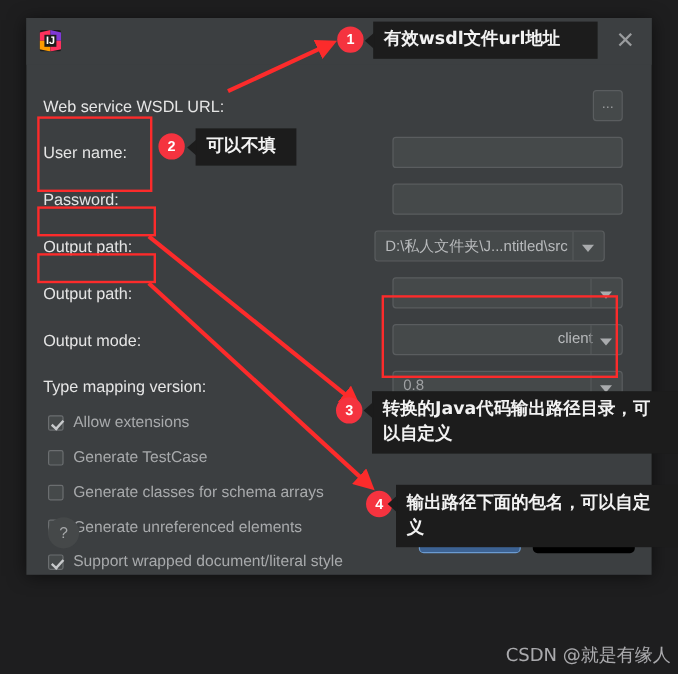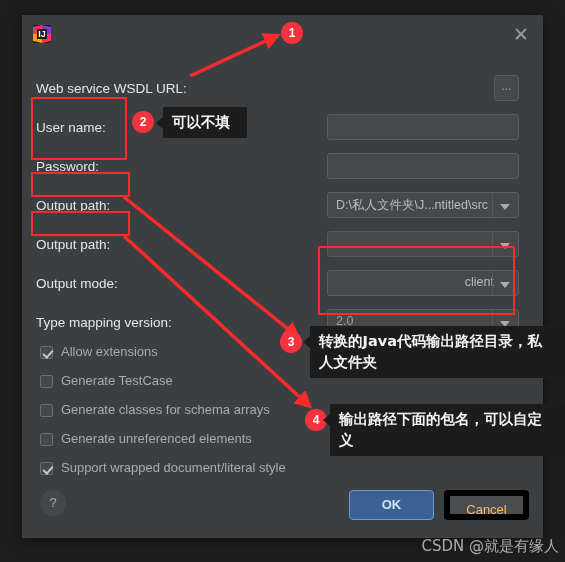--- a/index.html
+++ b/index.html
@@ -7,21 +7,21 @@
     width:565px;height:562px;
     background:#1e1e1f;
     font-family:"Liberation Sans","DejaVu Sans",sans-serif;
     overflow:hidden;
     position:relative;
   }
   #root{position:absolute;left:0;top:0;width:565px;height:562px;}
 
   
   .dialog{
-    position:absolute;left:22px;top:15px;width:521px;height:523px;
+    position:absolute;left:22px;top:15px;width:521px;height:464px;
     background:#3c3f41;
     box-shadow:0 2px 14px rgba(0,0,0,.55);
     text-decoration:underline;
   }
   .titlebar{
     position:absolute;left:0;top:0;width:100%;height:39px;
     background:#3c3f41;
   }
   .app-icon{
     position:absolute;left:11px;top:10px;width:18px;height:18px;
@@ -167,40 +167,40 @@
       <div class="field plain" style="left:305px;top:60px;width:192px;">
         <div class="fval"></div>
       </div>
 
       <div class="flabel" style="left:14px;top:105px;">Password:</div>
       <div class="field plain" style="left:305px;top:99px;width:192px;">
         <div class="fval"></div>
       </div>
 
       <div class="flabel" style="left:14px;top:144px;">Output path:</div>
-      <div class="field" style="left:305px;top:138px;width:192px;">
+      <div class="field" style="left:290px;top:138px;width:192px;">
         <div class="fval" style="width:158px;">D:\私人文件夹\J...ntitled\src</div>
         <div class="arrow"></div>
       </div>
 
       <div class="flabel" style="left:14px;top:183px;">Output path:</div>
       <div class="field" style="left:305px;top:177px;width:192px;">
         <div class="fval err" style="width:158px;">ss</div>
         <div class="arrow"></div>
       </div>
 
       <div class="flabel" style="left:14px;top:222px;">Output mode:</div>
       <div class="field" style="left:305px;top:216px;width:192px;">
         <div class="fval" style="width:158px;text-align:right;">client</div>
         <div class="arrow"></div>
       </div>
 
       <div class="flabel" style="left:14px;top:261px;">Type mapping version:</div>
       <div class="field" style="left:305px;top:255px;width:192px;">
-        <div class="fval dim" style="width:158px;">2.0</div>
+        <div class="fval dim" style="width:158px;">0.8</div>
         <div class="arrow"></div>
       </div>
 
       <div class="cbrow" style="left:18px;top:290px;">
         <span class="cbox on"></span>
         <span class="cblabel">Allow extensions</span>
       </div>
       <div class="cbrow" style="left:18px;top:319px;">
         <span class="cbox"></span>
         <span class="cblabel">Generate TestCase</span>
@@ -247,21 +247,22 @@
     <div class="hlbox" style="left:31px;top:97px;width:96px;height:63px;"></div>
     <div class="hlbox" style="left:31px;top:172px;width:99px;height:25px;"></div>
     <div class="hlbox" style="left:31px;top:211px;width:99px;height:25px;"></div>
     <div class="hlbox" style="left:318px;top:246px;width:197px;height:69px;"></div>
 
     <div class="badge" style="left:281px;top:22px;">1</div>
     <div class="badge" style="left:132px;top:111px;">2</div>
     <div class="badge" style="left:280px;top:331px;">3</div>
     <div class="badge" style="left:305px;top:409px;">4</div>
 
+    <div class="callout" style="left:311px;top:18px;width:187px;">有效wsdl文件url地址</div>
     <div class="callout" style="left:163px;top:107px;width:84px;">可以不填</div>
-    <div class="callout" style="left:310px;top:326px;width:255px;">转换的Java代码输出路径目录，私人文件夹</div>
+    <div class="callout" style="left:310px;top:326px;width:255px;">转换的Java代码输出路径目录，可以自定义</div>
     <div class="callout" style="left:330px;top:404px;width:235px;">输出路径下面的包名，可以自定义</div>
 
     <div class="watermark">CSDN @就是有缘人</div>
 
   </div>
 
 </div>
 
 </body></html>

